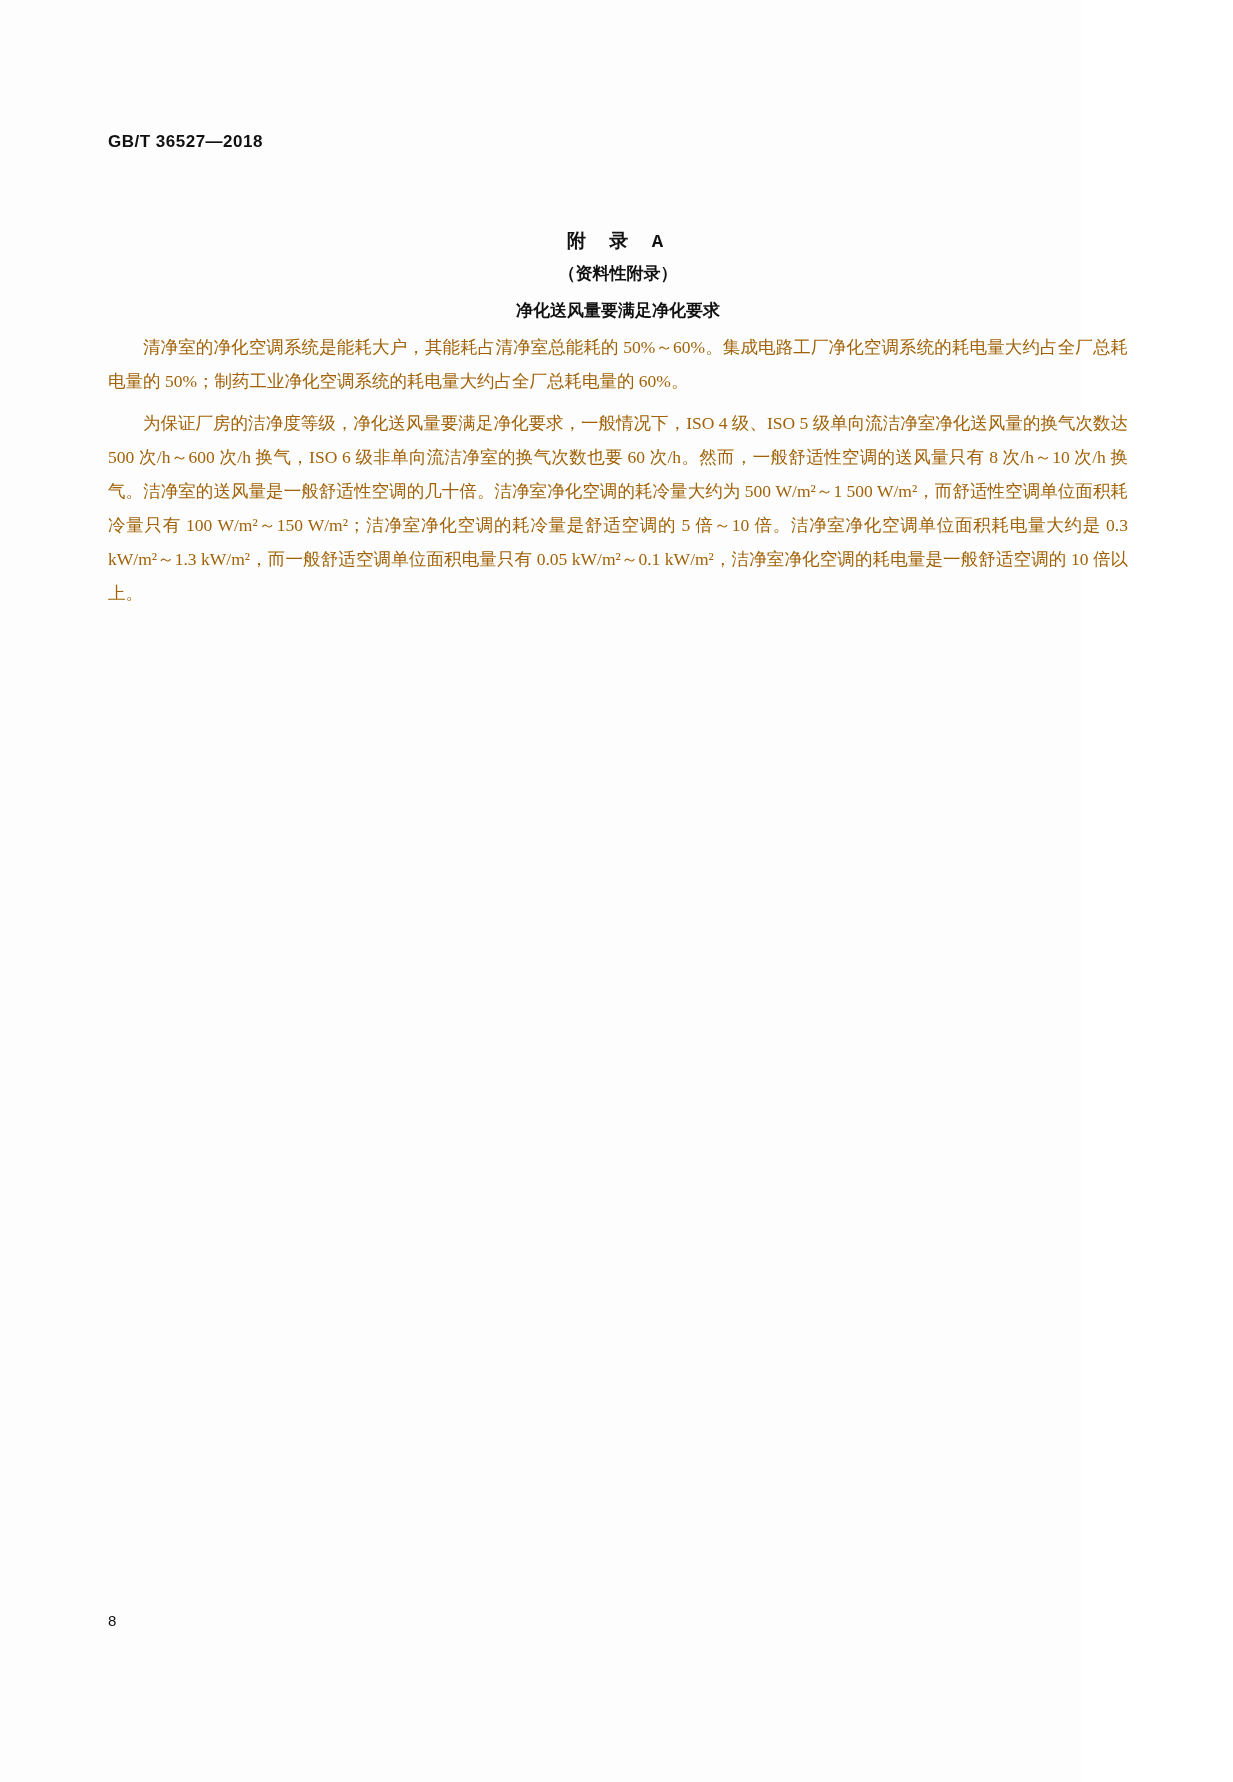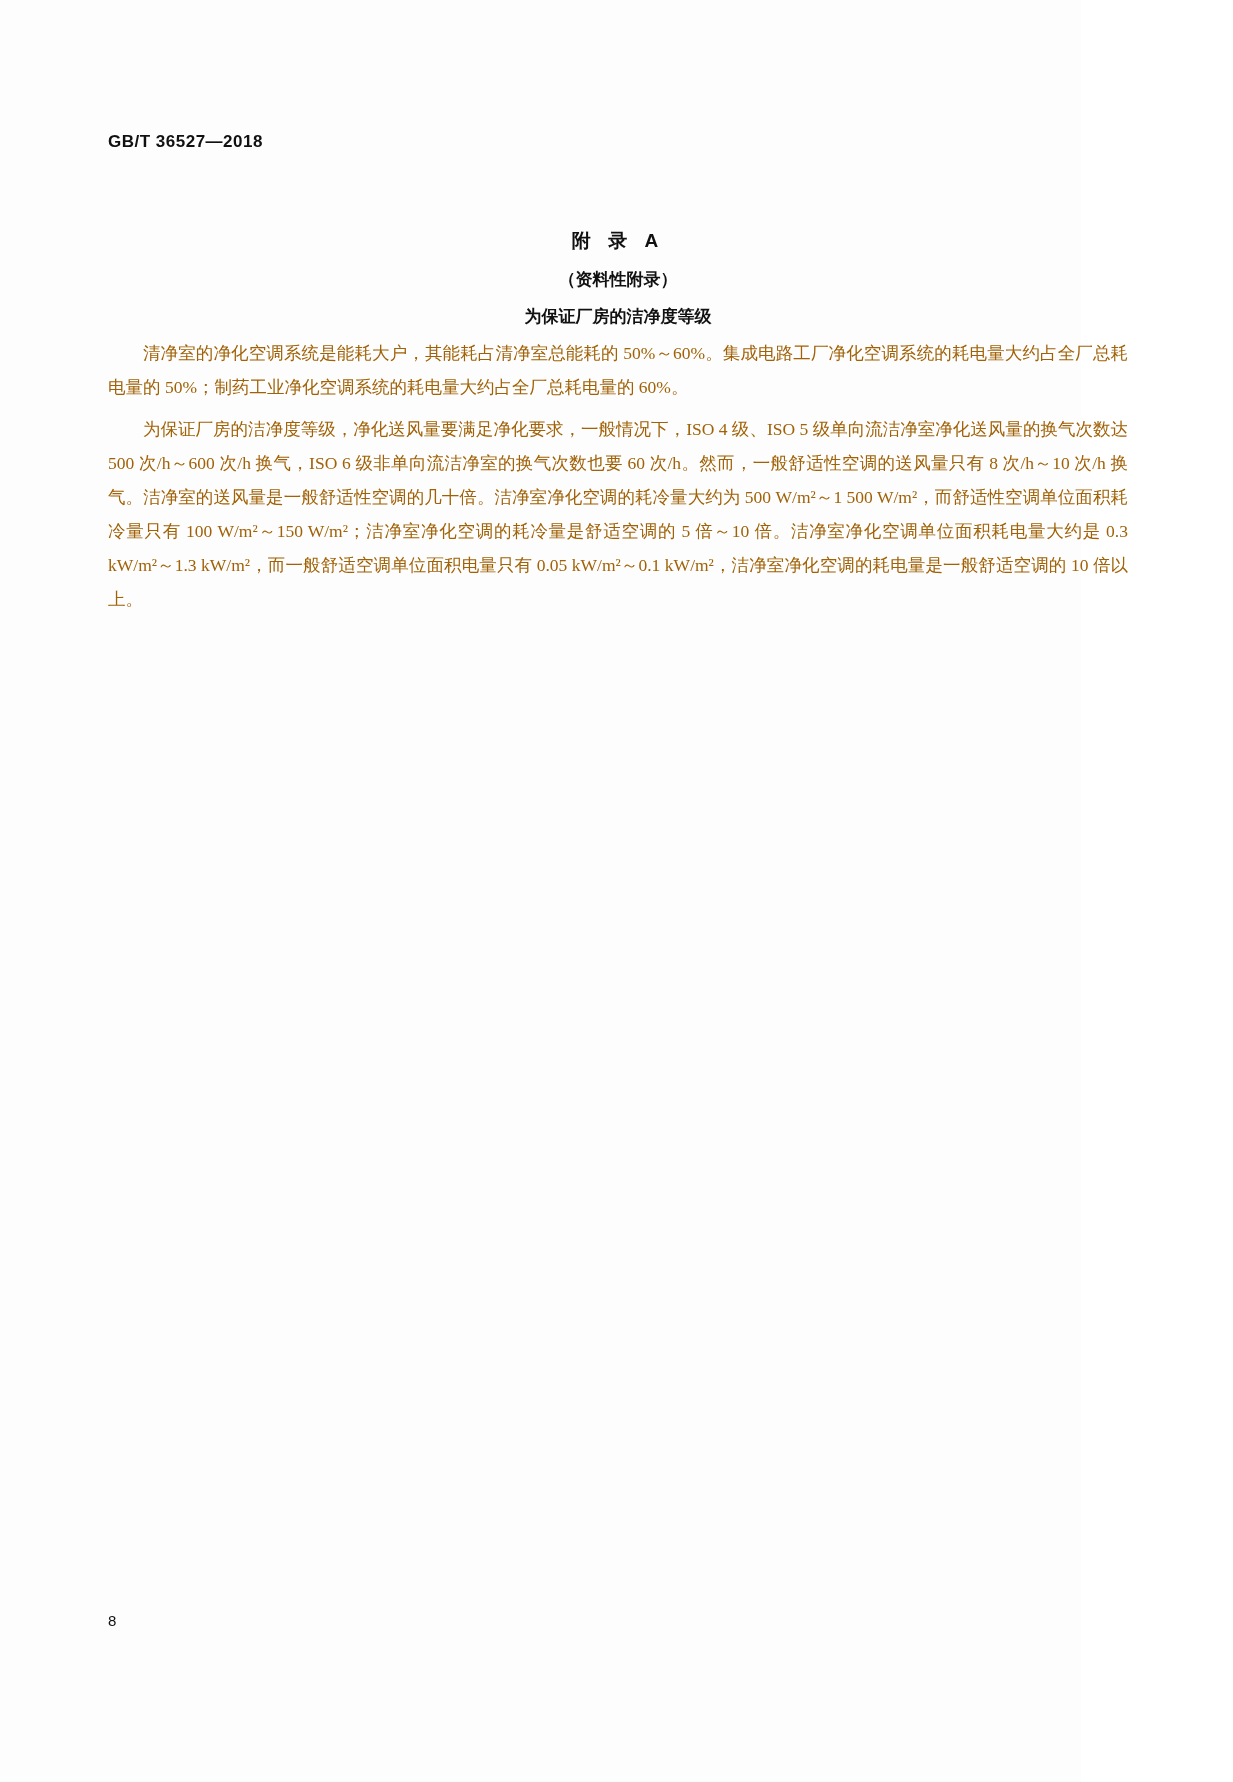--- a/index.html
+++ b/index.html
@@ -37,31 +37,31 @@
     position: absolute;
     left: 108px;
     top: 228px;
     width: 1020px;
   }
   .annex-title-block {
     text-align: center;
     margin-bottom: 0;
   }
   .annex-title {
-    font-family: Liberation Sans, sans-serif;
+    font-family: Liberation Mono, monospace;
     font-size: 19px;
     font-weight: bold;
     letter-spacing: 6px;
     color: #111;
   }
   .annex-sub {
     font-family: "Liberation Sans", sans-serif;
     font-size: 17px;
     font-weight: bold;
-    margin-top: 14px;
+    margin-top: 8px;
     color: #111;
   }
   .annex-name {
     font-family: "Liberation Sans", sans-serif;
     font-size: 17px;
     font-weight: bold;
     margin-top: 14px;
     color: #111;
   }
   .section-head {
@@ -99,21 +99,21 @@
 
 <div class="page">
 
   <div class="header-std-no">GB/T 36527—2018</div>
 
   <div class="content">
 
     <div class="annex-title-block">
       <div class="annex-title">附 录 A</div>
       <div class="annex-sub">（资料性附录）</div>
-      <div class="annex-name">为保证厂房的洁净度等级</div>
+      <div class="annex-name">净化送风量要满足净化要求</div>
     </div>
 
 
     <p class="body-text">清净室的净化空调系统是能耗大户，其能耗占清净室总能耗的 50%～60%。集成电路工厂净化空调系统的耗电量大约占全厂总耗电量的 50%；制药工业净化空调系统的耗电量大约占全厂总耗电量的 60%。</p>
     <p class="body-text">为保证厂房的洁净度等级，净化送风量要满足净化要求，一般情况下，ISO 4 级、ISO 5 级单向流洁净室净化送风量的换气次数达 500 次/h～600 次/h 换气，ISO 6 级非单向流洁净室的换气次数也要 60 次/h。然而，一般舒适性空调的送风量只有 8 次/h～10 次/h 换气。洁净室的送风量是一般舒适性空调的几十倍。洁净室净化空调的耗冷量大约为 500 W/m²～1 500 W/m²，而舒适性空调单位面积耗冷量只有 100 W/m²～150 W/m²；洁净室净化空调的耗冷量是舒适空调的 5 倍～10 倍。洁净室净化空调单位面积耗电量大约是 0.3 kW/m²～1.3 kW/m²，而一般舒适空调单位面积电量只有 0.05 kW/m²～0.1 kW/m²，洁净室净化空调的耗电量是一般舒适空调的 10 倍以上。</p>
 
 
 
   </div>
 

